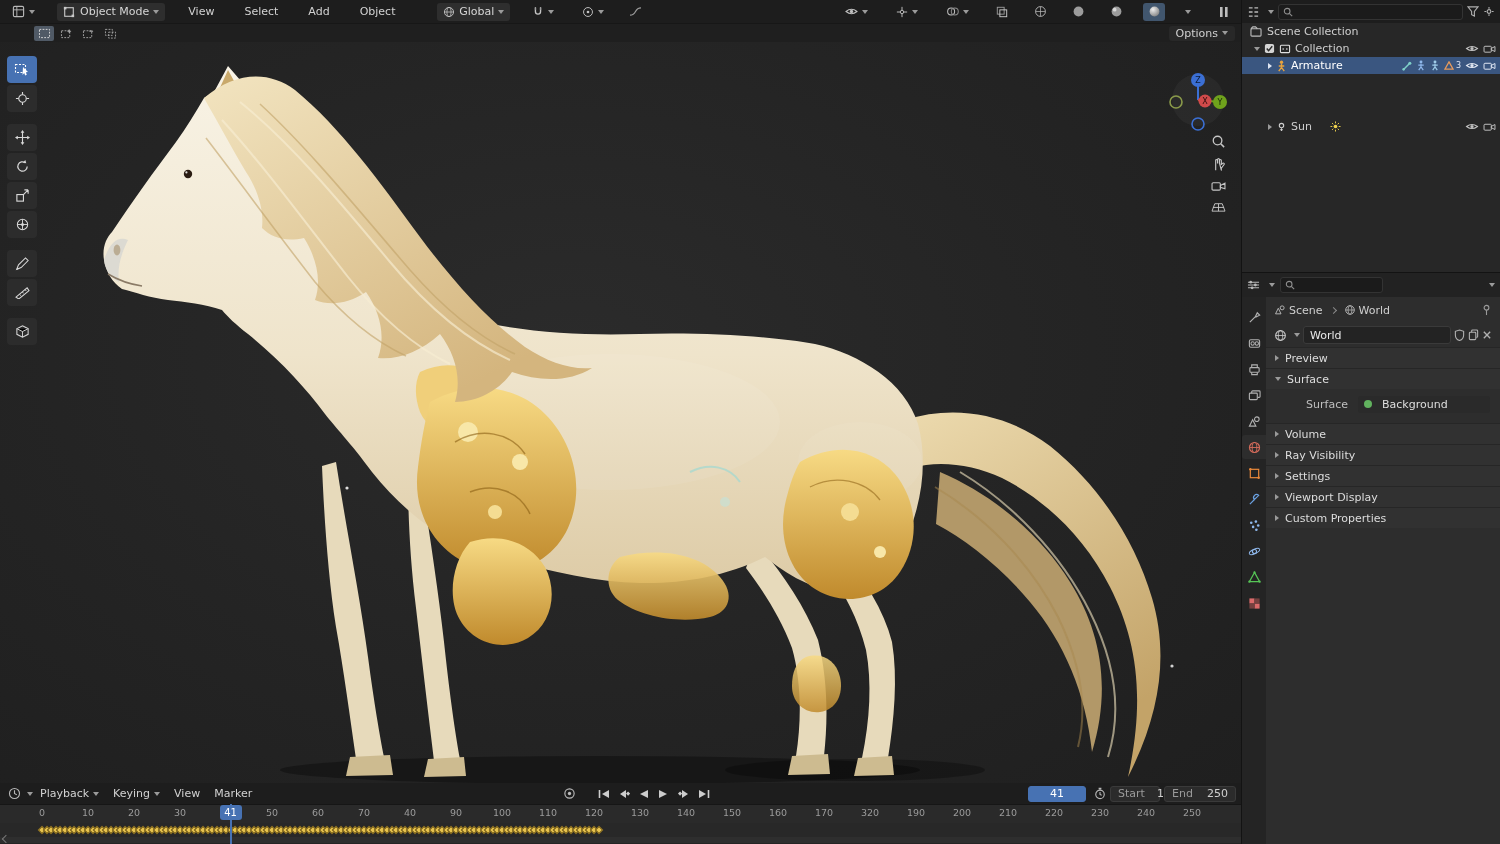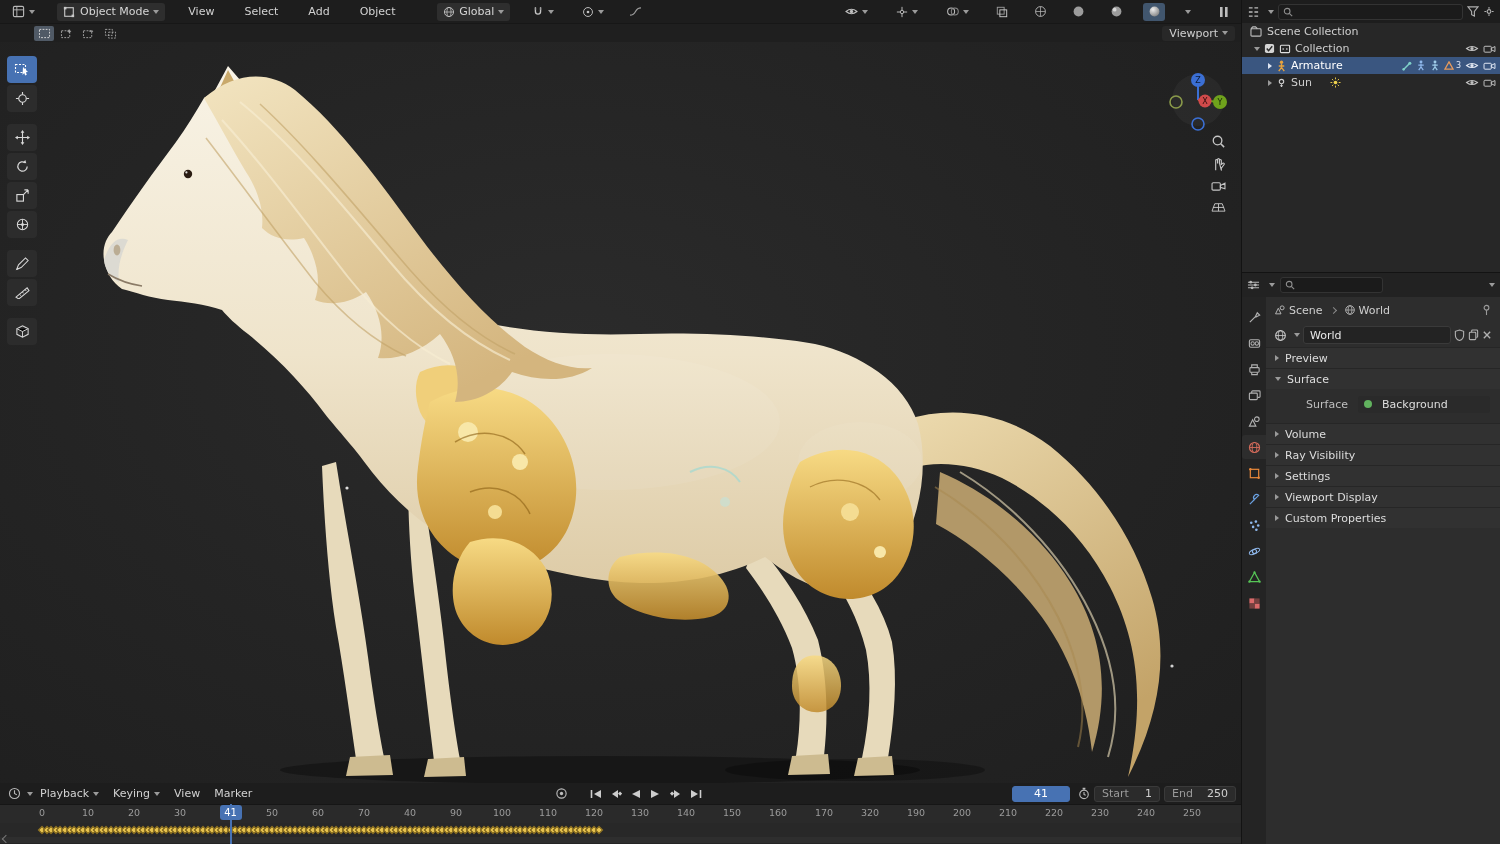--- a/index.html
+++ b/index.html
@@ -264,21 +264,21 @@
         </svg>
     </div>
     <div class="selmode">
       <svg width="13" height="11" viewBox="0 0 14 12">
           <rect x="1.5" y="1.5" width="7.5" height="6.5" fill="none" stroke="#a9a9a9" stroke-width="1" stroke-dasharray="2 1.4"></rect>
           <rect x="5" y="4.5" width="7.5" height="6.5" fill="none" stroke="#a9a9a9" stroke-width="1" stroke-dasharray="2 1.4"></rect>
         </svg>
     </div>
   </div>
   <div id="options-btn">
-    <span>Viewport</span>
+    <span>Options</span>
     <span class="caret"></span>
   </div>
 </div>
 
 <div id="viewport" class="abs">
 
   <svg width="1241" height="741" viewBox="0 0 1241 741" style="position:absolute;left:0;top:0;">
     <defs>
       <linearGradient id="bodyG" x1="0" y1="0" x2="0" y2="1">
         <stop offset="0" stop-color="#f8f3e6"></stop>
@@ -581,21 +581,21 @@
         </svg>
     </span>
     <span class="icon">
       <svg width="13" height="10" viewBox="0 0 14 11">
           <rect x="1" y="2.5" width="8" height="6.5" rx="1" fill="none" stroke="#dfe6f2" stroke-width="1.1"></rect>
           <path d="M9 4.8l4-2v5.5l-4-2z" fill="none" stroke="#dfe6f2" stroke-width="1.1"></path>
         </svg>
     </span>
   </div>
 
-  <div class="ol-row" style="padding-left:26px; gap:4px;">
+  <div class="ol-row" style="padding-left:26px; gap:4px;margin-top:44px;">
     <span class="tri-r"></span>
     <span class="icon">
       <svg width="11" height="11" viewBox="0 0 12 12">
           <circle cx="6" cy="5" r="2.4" fill="none" stroke="#cfcfcf" stroke-width="1.2"></circle>
           <path d="M6 8v3M4.5 9.5h3" stroke="#cfcfcf" stroke-width="1.1"></path>
         </svg>
     </span>
     <span>Sun</span>
     <span class="icon" style="margin-left:14px;">
       <svg width="11" height="11" viewBox="0 0 12 12">
@@ -910,21 +910,21 @@
 
     <div class="tl-field" id="frame-field">
       <span>41</span>
     </div>
     <span class="icon" style="margin:0 4px 0 8px;">
       <svg width="12" height="13" viewBox="0 0 13 14">
           <circle cx="6.5" cy="8" r="4.6" fill="none" stroke="#b9b9b9" stroke-width="1.2"></circle>
           <path d="M6.5 5.5V8l1.8 1M5 1.5h3M6.5 1.5v2" stroke="#b9b9b9" stroke-width="1.2" fill="none"></path>
         </svg>
     </span>
-    <div class="tl-field" style="width:66px; margin-right:4px;">
+    <div class="tl-field" style="width:50px; margin-right:4px;">
       <span style="color:#9a9a9a;">Start</span>
       <span style="flex:1"></span>
       <span>1</span>
     </div>
     <div class="tl-field" style="width:72px;">
       <span style="color:#9a9a9a;">End</span>
       <span style="flex:1"></span>
       <span>250</span>
     </div>
   </div>

